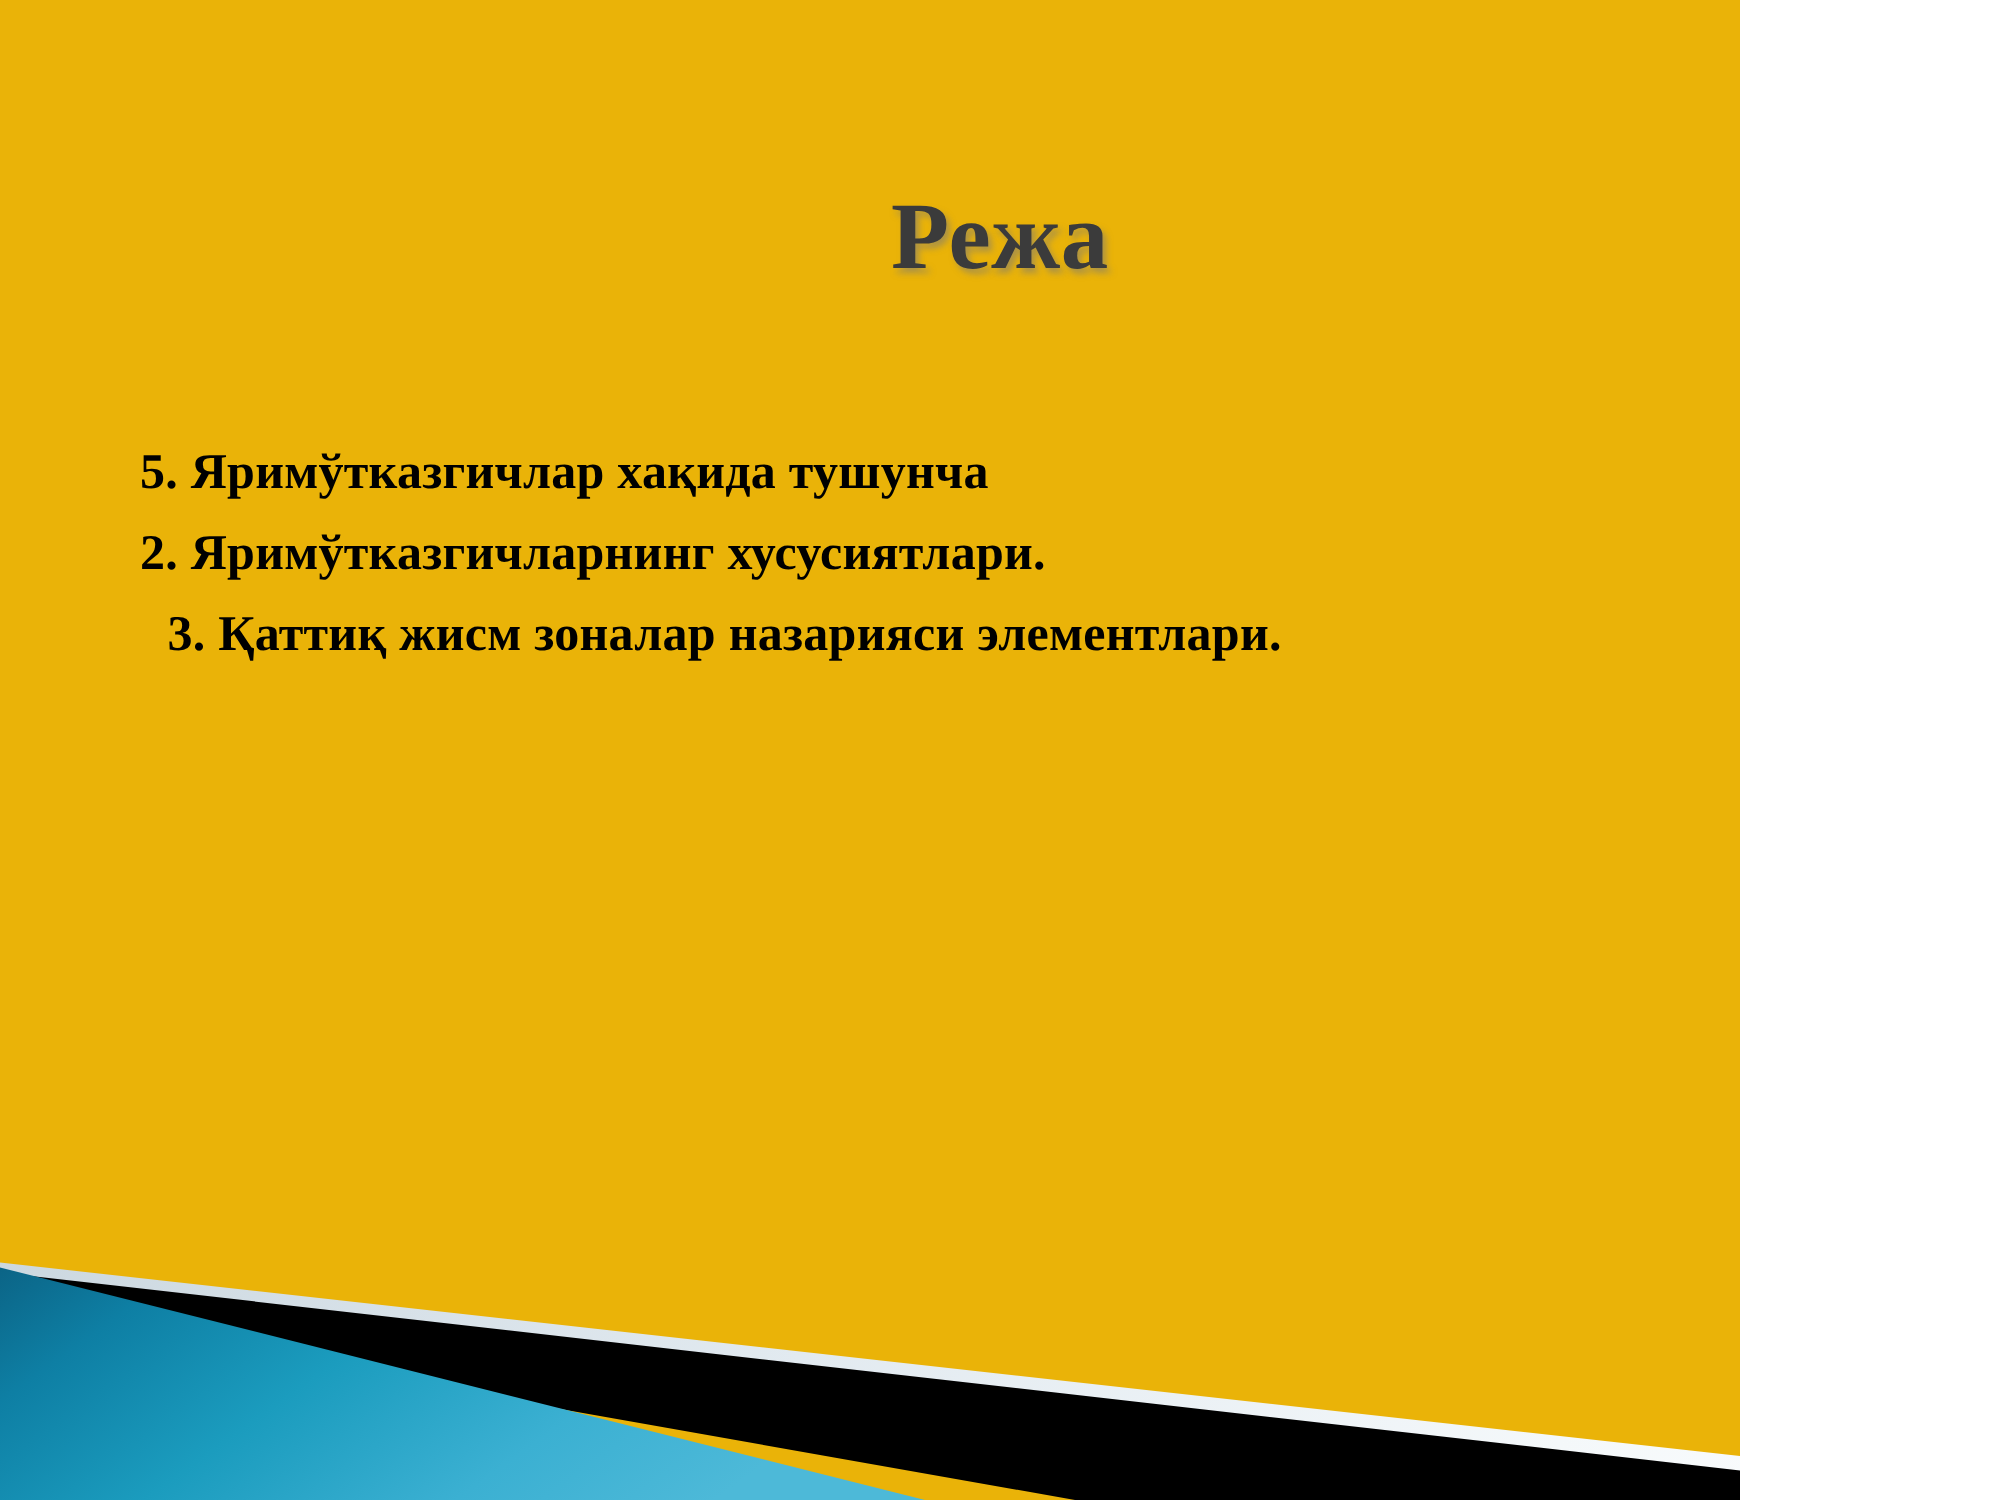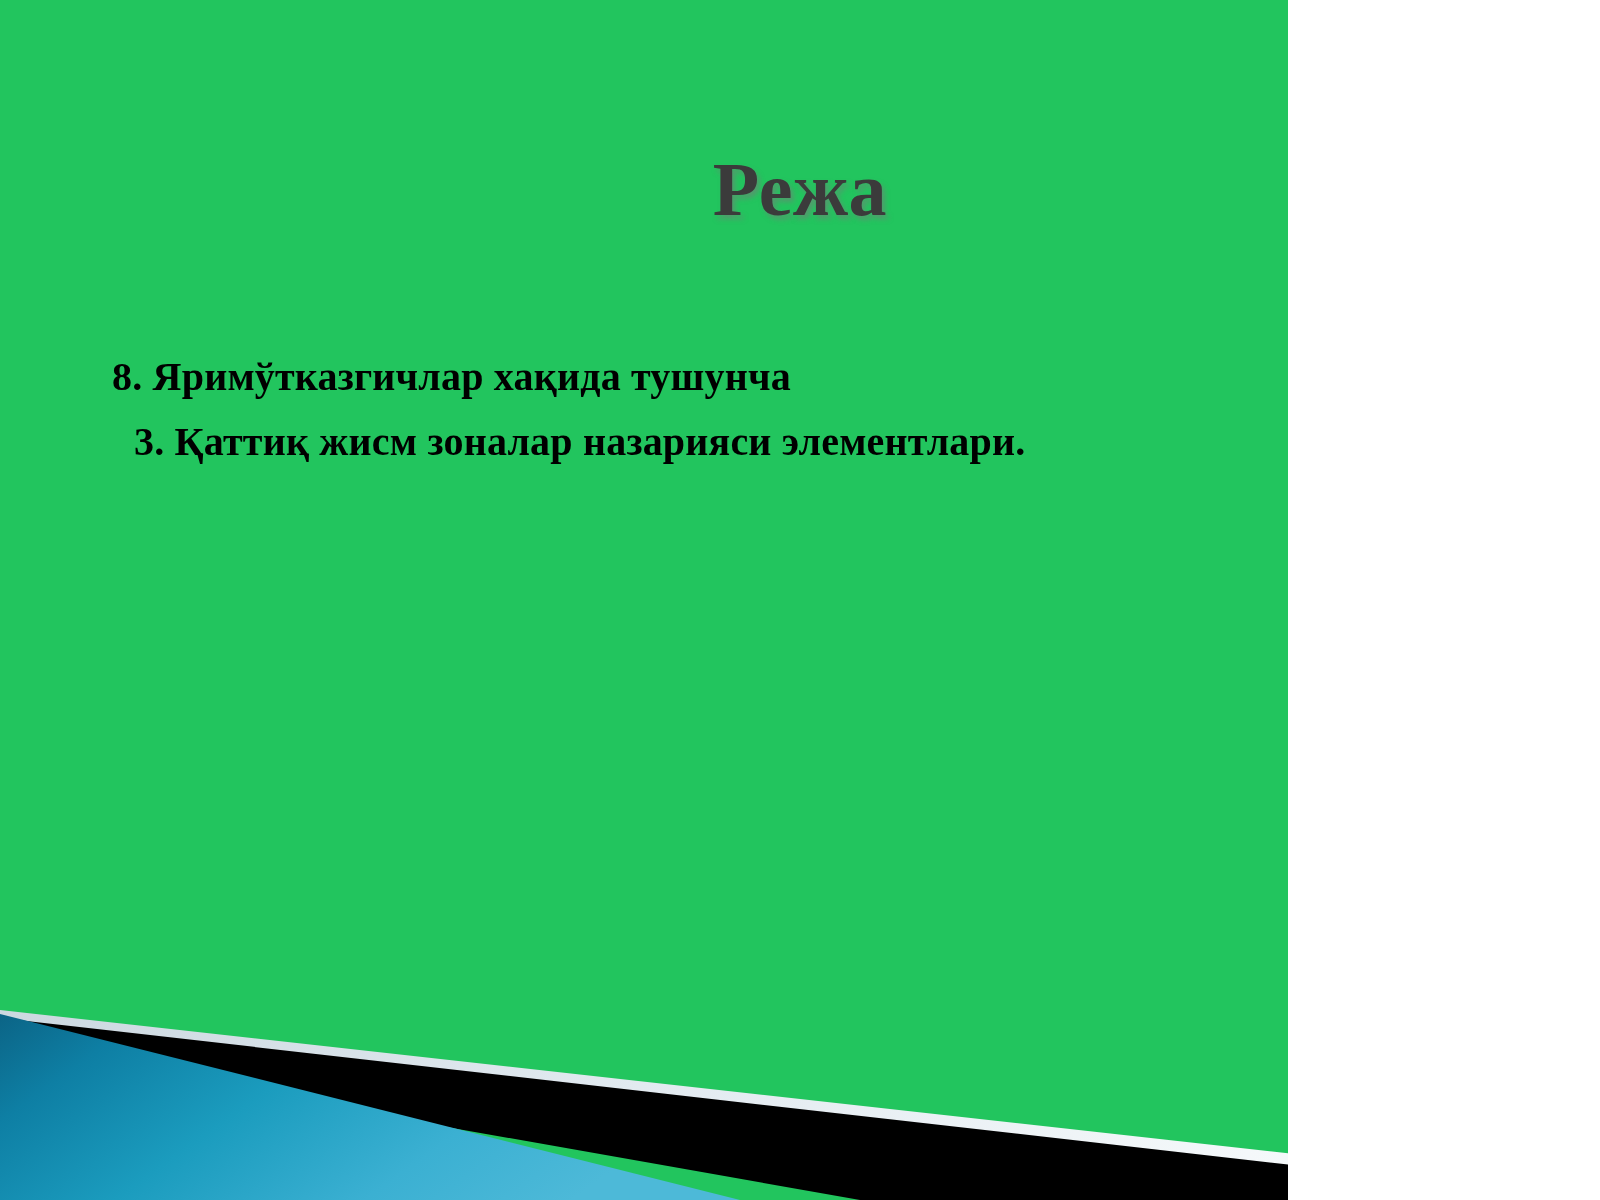--- a/index.html
+++ b/index.html
@@ -10,23 +10,23 @@
   body {
     width: 1600px;
     height: 1200px;
     background: #ffffff;
     font-family: "Liberation Serif", "DejaVu Serif", serif;
     overflow: hidden;
   }
 
   .slide {
     position: relative;
-    width: 1288px;
+    width: 1392px;
     height: 1200px;
-    background: #22c55e;
+    background: #eab308;
     overflow: hidden;
   }
 
   
   .title-wrap {
     position: absolute;
     top: 150px;
     left: 0;
     width: 1600px;
     text-align: center;
@@ -82,21 +82,22 @@
 </head>
 <body>
 
 <div class="slide">
 
   <div class="title-wrap">
     <span class="slide-title">Режа</span>
   </div>
 
   <div class="body-list">
-    <div class="body-line">8. Яримўтказгичлар хақида тушунча</div>
+    <div class="body-line">5. Яримўтказгичлар хақида тушунча</div>
+    <div class="body-line">2. Яримўтказгичларнинг хусусиятлари.</div>
     <div class="body-line indent">3. Қаттиқ жисм зоналар назарияси элементлари.</div>
   </div>
 
   <div class="bottom-decor">
     <svg viewBox="0 0 1600 230" preserveAspectRatio="none">
       <defs>
         <linearGradient id="tealGrad" x1="0" y1="0" x2="1" y2="0.35">
           <stop offset="0%" stop-color="#0b6486"></stop>
           <stop offset="18%" stop-color="#0e7fa4"></stop>
           <stop offset="45%" stop-color="#1b9cbe"></stop>

